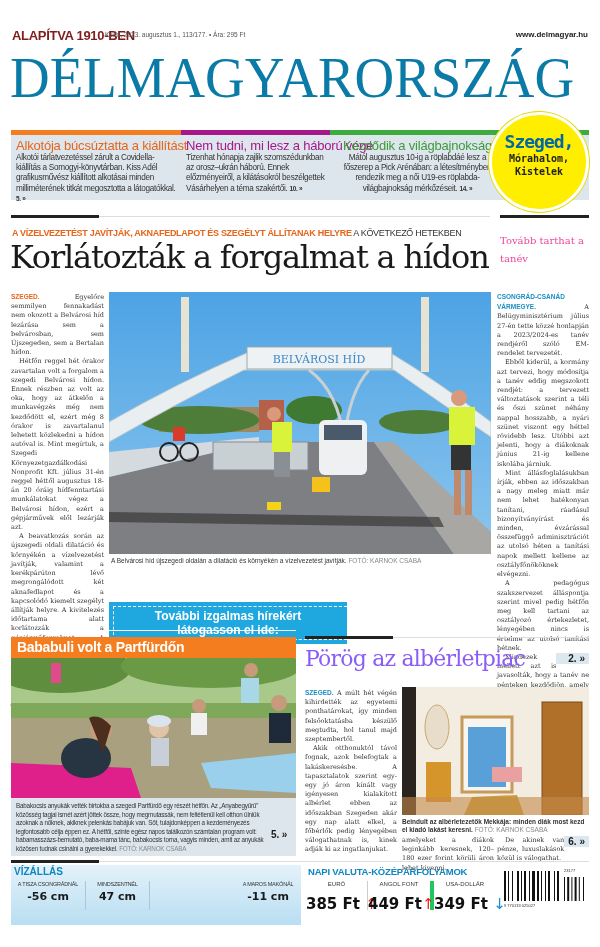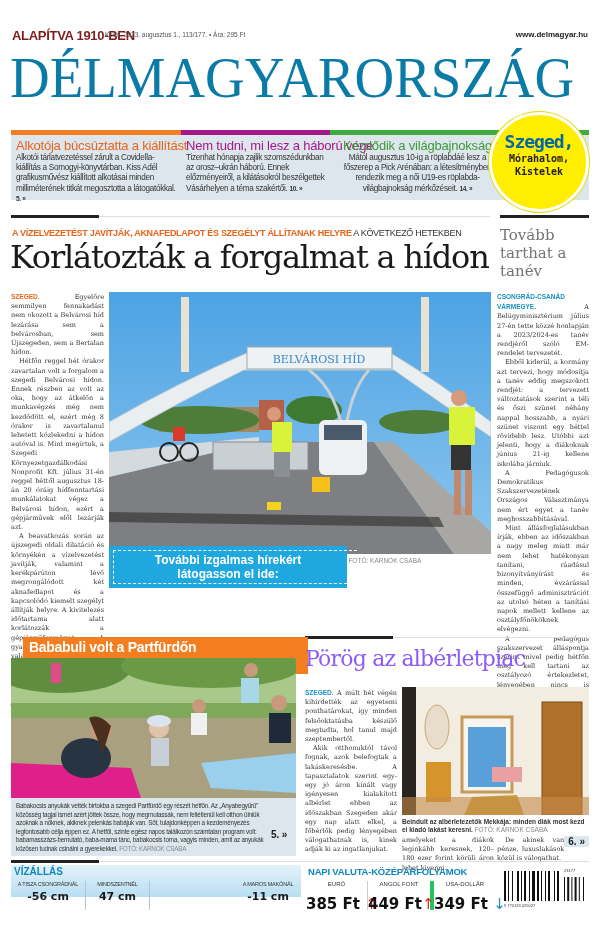--- a/index.html
+++ b/index.html
@@ -29,52 +29,52 @@
   .badge { left: 489px; top: 112px; width: 100px; height: 100px; border-radius: 50%; background: #ffee00; border: 3px solid #fff; box-shadow: 0 0 0 1px #e6d800; text-align: center; }
   .badge .b1 { display:block; margin-top: 16px; font-family: "DejaVu Sans Mono", monospace; font-weight: 700; font-size: 18px; color: #0369a1; letter-spacing: -1px; }
   .badge .b2 { display:block; font-family: "DejaVu Sans Mono", monospace; font-weight: 700; font-size: 10px; color: #222; line-height: 13px; }
 
   
   .rule-black { height: 3px; background: #222; }
   .rule-gray { height: 1px; background: #ddd; }
   .kicker { left: 12px; top: 228px; font-family: "Liberation Sans", sans-serif; font-size: 9px; font-weight: 700; color: #e6651b; letter-spacing: -0.3px; white-space: nowrap; }
   .kicker .rest { color: #333; font-weight: 400; }
   .headline { left: 10px; top: 238px; font-family: "DejaVu Serif", serif; font-size: 32px; color: #1a1a1a; letter-spacing: -1.2px; white-space: nowrap; }
-  .side-head { left: 500px; top: 226px; font-family: "DejaVu Serif", serif; font-size: 15px; line-height: 18px; color: #737373; }
+  .side-head { left: 500px; top: 232px; font-family: "DejaVu Serif", serif; font-size: 10px; line-height: 18px; color: #ec4899; }
 
   .col-text { font-family: "DejaVu Serif", serif; font-size: 6.5px; line-height: 9.2px; color: #333; text-align: justify; }
   .col-text .loc { font-family: "Liberation Sans", sans-serif; font-weight: 700; color: #e6651b; }
   .col-text .loc-blue { font-family: "Liberation Sans", sans-serif; font-weight: 700; color: #1a8fbf; }
   .col-text p { text-indent: 8px; }
   .col-text p.first { text-indent: 0; }
   .pageref { display: inline-block; background: #dbe8f0; font-family: "Liberation Sans", sans-serif; font-weight: 700; font-size: 10px; color: #1a1a1a; padding: 1px 4px; float: right; }
 
   .photo-main { left: 109px; top: 292px; width: 382px; height: 262px; overflow: hidden; background: #6ab2e8; }
   .caption { font-family: "Liberation Sans", sans-serif; font-size: 6.5px; color: #333; }
   .caption .credit { color: #888; }
 
   
-  .promo { left: 109px; top: 546px; width: 366px; height: 42px; }
+  .promo { left: 109px; top: 602px; width: 366px; height: 42px; }
   .promo-left { position: absolute; left: 0; top: 0; width: 238px; height: 42px; background: #1fa8df; }
   .promo-left .dash { position: absolute; left: 4px; top: 4px; right: -10px; bottom: 4px; border: 1.5px dashed #fff; border-right: none; }
   .promo-left .txt { position: absolute; left: 0; right: 0; top: 7px; text-align: center; font-family: "Liberation Sans", sans-serif; font-weight: 700; font-size: 12px; line-height: 14px; color: #fff; }
   .promo-right { position: absolute; left: 236px; top: 0; width: 146px; height: 42px; background: #f47e1f; border-radius: 12px 10px 10px 12px; }
   .promo-right .txt { position: absolute; left: 0; right: 0; top: 10px; text-align: center; font-family: "Liberation Sans", sans-serif; font-weight: 700; font-size: 20px; color: #fff; }
 
   
-  .orange-head { left: 23px; top: 637px; width: 285px; height: 37px; background: #f47e1f; color: #fff; font-family: "Liberation Sans", sans-serif; font-weight: 700; font-size: 14px; padding: 2px 6px; letter-spacing: -0.3px; }
+  .orange-head { left: 11px; top: 637px; width: 285px; height: 37px; background: #f47e1f; color: #fff; font-family: "Liberation Sans", sans-serif; font-weight: 700; font-size: 14px; padding: 2px 6px; letter-spacing: -0.3px; }
   .photo-park { left: 11px; top: 658px; width: 285px; height: 140px; overflow: hidden; background: #98b86a; }
   .park-caption { left: 11px; top: 798px; width: 285px; height: 58px; background: #dde6ec; padding: 4px 5px; font-family: "Liberation Sans", sans-serif; font-size: 6.3px; line-height: 8.6px; color: #333; letter-spacing: -0.2px; }
 
   
   .pc-head { left: 305px; top: 646px; font-family: "DejaVu Serif", serif; font-size: 22px; color: #8b5cf6; letter-spacing: -0.8px; white-space: nowrap; }
   .photo-room { left: 402px; top: 687px; width: 187px; height: 128px; overflow: hidden; background: #f2ead6; }
 
   
-  .water { left: 11px; top: 865px; width: 290px; height: 32px; background: linear-gradient(180deg, #e4f2fa, #b8def2); }
+  .water { left: 11px; top: 865px; width: 290px; height: 60px; background: linear-gradient(180deg, #e4f2fa, #b8def2); }
   .water h4 { position: absolute; left: 3px; top: 1px; font-family: "Liberation Sans", sans-serif; font-weight: 700; font-size: 10px; color: #0f86bf; }
   .wcell { position: absolute; top: 16px; height: 29px; text-align: center; border-right: 1px solid #aac7d6; }
   .wcell .lbl { font-family: "Liberation Sans", sans-serif; font-size: 5.5px; color: #333; white-space: nowrap; letter-spacing: -0.2px; }
   .wcell .val { font-family: "DejaVu Sans", sans-serif; font-weight: 700; font-size: 11px; color: #1a1a1a; margin-top: 3px; }
 
   .fx { left: 303px; top: 865px; width: 193px; height: 45px; }
   .fx h4 { position: absolute; left: 5px; top: 1px; font-family: "Liberation Sans", sans-serif; font-weight: 700; font-size: 9.5px; color: #0f86bf; white-space: nowrap; letter-spacing: -0.2px; }
   .fxcell { position: absolute; top: 16px; height: 29px; text-align: center; }
   .fxcell .lbl { font-family: "Liberation Sans", sans-serif; font-size: 6px; color: #333; }
   .fxcell .val { font-family: "DejaVu Sans", sans-serif; font-weight: 700; font-size: 15px; color: #111; margin-top: 8px; white-space: nowrap; }
@@ -185,21 +185,20 @@
     <rect x="64" y="135" width="12" height="14" fill="#d83b2a"></rect>
 
     <polygon points="0,220 330,225 335,235 0,230" fill="#333" opacity="0.65"></polygon>
   </svg>
 </div>
 <div class="abs caption" style="left:111px; top:557px; width:380px;"><span>A Belvárosi híd újszegedi oldalán a dilatáció és környékén a vízelvezetést javítják.</span> <span class="credit">FOTÓ: KARNOK CSABA</span></div>
 
 <div class="abs col-text" style="left:497px; top:292px; width:92px; height:355px;">
   <p class="first"><span class="loc-blue">CSONGRÁD-CSANÁD VÁRMEGYE.</span> <span>A Belügyminisztérium július 27-én tette közzé honlapján a 2023/2024-es tanév rendjéről szóló EM-rendelet tervezetét.</span></p>
   <p>Ebből kiderül, a kormány azt tervezi, hogy módosítja a tanév eddig megszokott rendjét: a tervezett változtatások szerint a téli és őszi szünet néhány nappal hosszabb, a nyári szünet viszont egy héttel rövidebb lesz. Utóbbi azt jelenti, hogy a diákoknak június 21-ig kellene iskolába járniuk.</p>
-  <p>A Pedagógusok Demokratikus Szakszervezetének Országos Választmánya nem ért egyet a tanév meghosszabbításával.</p>
   <p>Mint állásfoglalásukban írják, ebben az időszakban a nagy meleg miatt már nem lehet hatékonyan tanítani, ráadásul bizonyítványírást és minden, évzárással összefüggő adminisztrációt az utolsó héten a tanítási napok mellett kellene az osztályfőnököknek elvégezni.</p>
   <p>A pedagógus szakszervezet álláspontja szerint mivel pedig hétfőn meg kell tartani az osztályozó értekezletet, lényegében nincs is értelme az utolsó tanítási hétnek.</p>
   <p><span class="pageref">2. »</span><span>Mindezek mellett azt is javasolták, hogy a tanév ne pénteken kezdődjön, amely napra a szeptember elseje esik, hanem hétfőn.</span></p>
 </div>
 
 <div class="abs promo">
   <div class="promo-left">
     <div class="dash"></div>
     <div class="txt"><span>További izgalmas hírekért</span><br><span>látogasson el ide:</span></div>
   </div>

